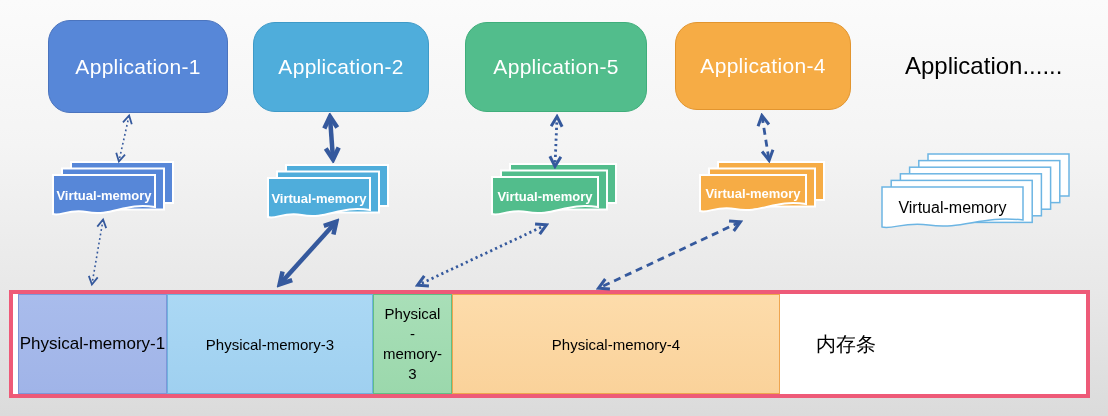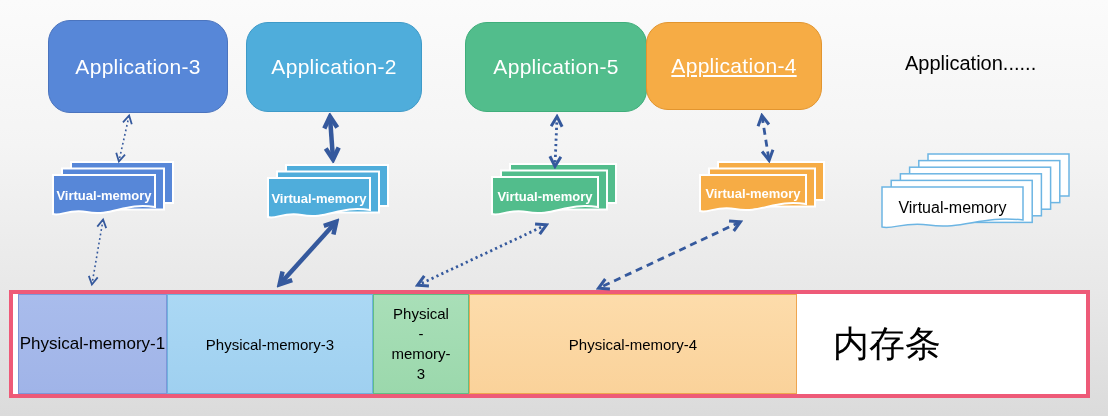--- a/index.html
+++ b/index.html
@@ -11,55 +11,55 @@
   #canvas{
     position:relative;width:1108px;height:416px;overflow:hidden;
     background:linear-gradient(180deg,#FBFBFB 0%,#F4F4F4 35%,#E8E8E8 70%,#DBDBDB 100%);
   }
   .app-box{
     position:absolute;border-radius:22px;border:1px solid transparent;
     display:flex;align-items:center;justify-content:center;
     color:#fff;font-size:21px;letter-spacing:.3px;
   }
   .app-more{
-    position:absolute;color:#000;font-size:20px;white-space:nowrap;
+    position:absolute;color:#000;font-size:24px;white-space:nowrap;
   }
   .vm-stack{position:absolute;}
   .vm-stack svg{display:block;overflow:visible;}
   #arrow-layer{position:absolute;left:0;top:0;z-index:5;pointer-events:none;}
   #memory-bar{
     position:absolute;left:9px;top:290px;width:1081px;height:108px;
     box-sizing:border-box;border:4px solid #EE5A78;background:#fff;
     display:flex;align-items:stretch;z-index:4;
   }
   .bar-gap{width:5px;flex:0 0 auto;background:#fff;}
   .pm-seg{
     flex:0 0 auto;box-sizing:border-box;border:1px solid transparent;
     display:flex;align-items:center;justify-content:center;text-align:center;
     color:#000;
   }
   .pm-seg .pm-label{display:block;}
   .bar-label-area{flex:1 1 auto;display:flex;align-items:center;background:#fff;}
-  .bar-label{margin-left:36px;font-size:36px;color:#000;}
+  .bar-label{margin-left:36px;font-size:20px;color:#000;}
 </style>
 </head>
 <body>
 
 <div id="canvas">
 
   <div class="app-box" id="app-0" style="left: 48px; top: 20px; width: 178px; height: 91px; background: rgb(87, 135, 216); border-color: rgb(75, 116, 190);">
-    <span>Application-3</span>
+    <span>Application-1</span>
   </div>
-  <div class="app-box" id="app-1" style="left: 246px; top: 22px; width: 174px; height: 88px; background: rgb(79, 173, 219); border-color: rgb(62, 154, 200);">
+  <div class="app-box" id="app-1" style="left: 253px; top: 22px; width: 174px; height: 88px; background: rgb(79, 173, 219); border-color: rgb(62, 154, 200);">
     <span>Application-2</span>
   </div>
   <div class="app-box" id="app-2" style="left: 465px; top: 22px; width: 180px; height: 88px; background: rgb(82, 189, 140); border-color: rgb(63, 174, 123);">
     <span>Application-5</span>
   </div>
-  <div class="app-box" id="app-3" style="left: 646px; top: 22px; width: 174px; height: 86px; background: rgb(246, 172, 69); border-color: rgb(226, 149, 47); text-decoration: underline;">
+  <div class="app-box" id="app-3" style="left: 675px; top: 22px; width: 174px; height: 86px; background: rgb(246, 172, 69); border-color: rgb(226, 149, 47);">
     <span>Application-4</span>
   </div>
   <div class="app-more" style="left:905px;top:52px;">Application......</div>
 
   <div class="vm-stack" style="left: 50px; top: 159px;">
       <svg width="126" height="63" viewBox="0 0 126 63">
         <rect x="21" y="3" width="102" height="41" fill="#5787D8" stroke="#FFFFFF" stroke-width="2"></rect>
         <rect x="12" y="9.5" width="102" height="41" fill="#5787D8" stroke="#FFFFFF" stroke-width="2"></rect>
         <path d="M3 16 H105 V48 C74.39999999999999 43,62.16 58,36.660000000000004 53 C19.32 49.5,11.16 57.5,3 55 Z" fill="#5787D8" stroke="#FFFFFF" stroke-width="2"></path>
         <text x="54" y="37.5" text-anchor="middle" dominant-baseline="middle" fill="#FFFFFF" font-size="13" font-weight="bold" font-family="&quot;Liberation Sans&quot;,&quot;DejaVu Sans&quot;,sans-serif">Virtual-memory</text>
@@ -124,21 +124,21 @@
   </svg>
 
   <div id="memory-bar" style="border-color: rgb(238, 90, 120);">
     <div class="bar-gap"></div>
     <div class="pm-seg" style="width: 149px; font-size: 17px; background: linear-gradient(rgb(169, 188, 236), rgb(160, 180, 232)); border-color: rgb(126, 150, 216);">
       <span class="pm-label">Physical-memory-1</span>
     </div>
     <div class="pm-seg" style="width: 206px; font-size: 15px; background: linear-gradient(rgb(171, 216, 244), rgb(159, 208, 240)); border-color: rgb(111, 178, 222);">
       <span class="pm-label">Physical-memory-3</span>
     </div>
-    <div class="pm-seg" style="width: 96px; font-size: 15px; background: linear-gradient(rgb(169, 223, 184), rgb(155, 216, 172)); border-color: rgb(98, 190, 133);">
+    <div class="pm-seg" style="width: 79px; font-size: 15px; background: linear-gradient(rgb(169, 223, 184), rgb(155, 216, 172)); border-color: rgb(98, 190, 133);">
       <span class="pm-label" style="width:62px;line-height:1.35;">Physical - memory- 3</span>
     </div>
     <div class="pm-seg" style="width: 328px; font-size: 15px; background: linear-gradient(rgb(253, 220, 171), rgb(250, 210, 154)); border-color: rgb(239, 165, 79);">
       <span class="pm-label">Physical-memory-4</span>
     </div>
     <div class="bar-label-area">
       <span class="bar-label">内存条</span>
     </div>
   </div>
 

